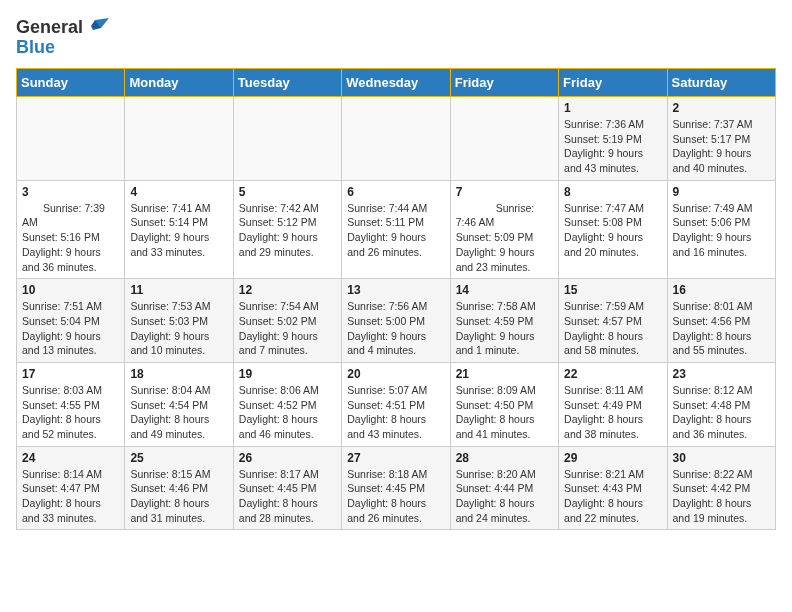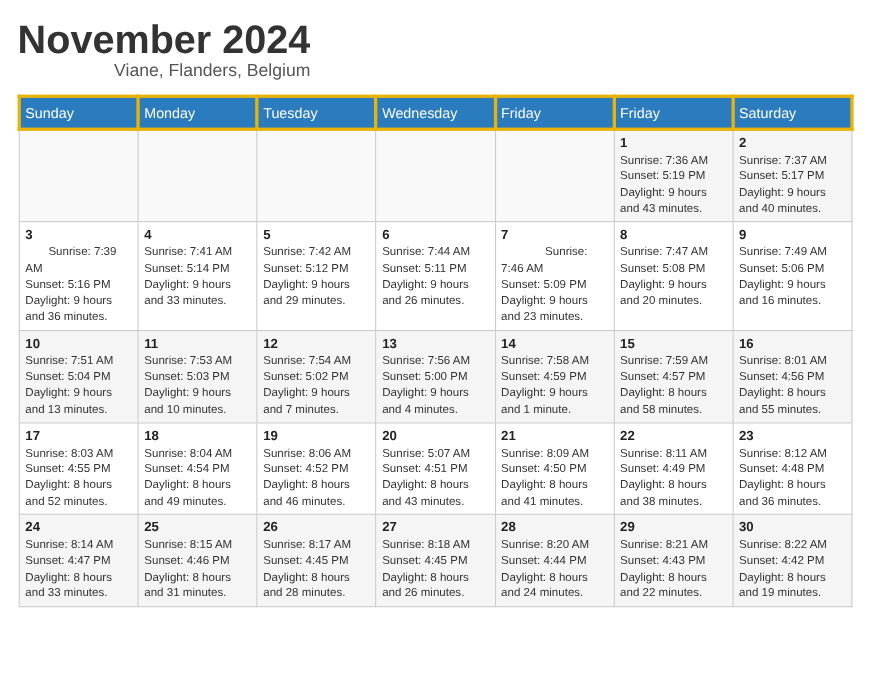--- a/index.html
+++ b/index.html
@@ -52,22 +52,22 @@
       font-size: 11px;
     }
     .calendar thead tr {
       background-color: #2b7bbf;
       color: #fff;
     }
     .calendar thead th {
       padding: 6px 4px;
       text-align: left;
       font-size: 13px;
-      font-weight: normal;
-      border: 3px solid #eab308;
+      font-weight: bold;
+      border: 1px solid #eab308;
     }
     .calendar tbody tr {
       vertical-align: top;
     }
     .calendar tbody td {
       border: 1px solid #ccc;
       padding: 4px 5px;
       width: 108px;
       height: 80px;
       background: #fff;
@@ -91,23 +91,31 @@
       line-height: 1.4;
     }
     .empty-cell {
       background: #f9f9f9 !important;
     }
   </style>
 </head>
 <body>
 
 <div class="header-area">
-  <div class="title-area">
-    <div class="month-title">November 2024</div>
-    <div class="location-title">Viane, Flanders, Belgium</div>
+  <div class="logo">
+    <div style="display:flex; flex-direction:column; align-items:flex-start; line-height:1.1;">
+      <div style="display:flex; align-items:center; gap:2px;">
+        <span class="logo-text-general">General</span>
+        <svg width="22" height="22" viewBox="0 0 22 22" style="margin-left:2px;">
+          <polygon points="8,4 22,2 14,12 10,10" fill="#2b7bbf"></polygon>
+          <polygon points="8,4 14,12 6,14 4,10" fill="#1a5a9a"></polygon>
+        </svg>
+      </div>
+      <span class="logo-text-blue">Blue</span>
+    </div>
   </div>
 </div>
 
 <table class="calendar">
   <thead>
     <tr>
     <th>Sunday</th>
         <th>Monday</th>
         <th>Tuesday</th>
         <th>Wednesday</th>

